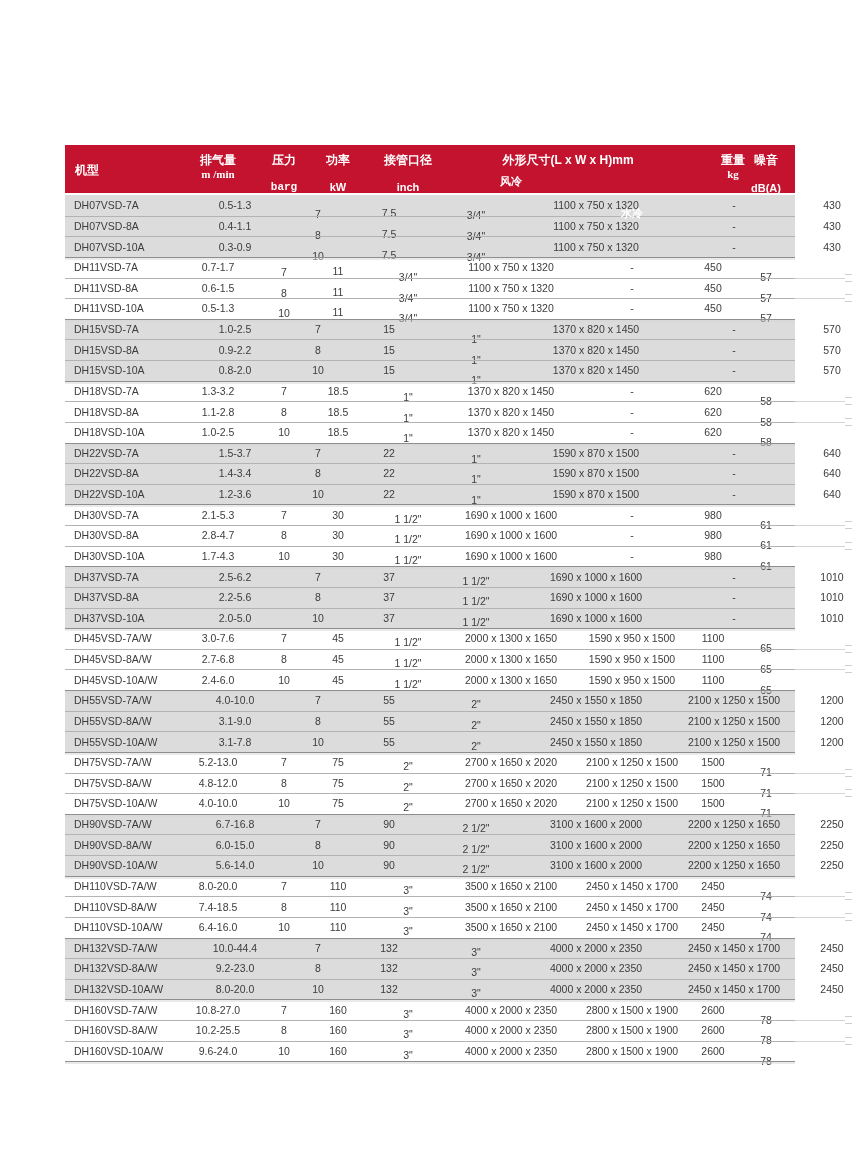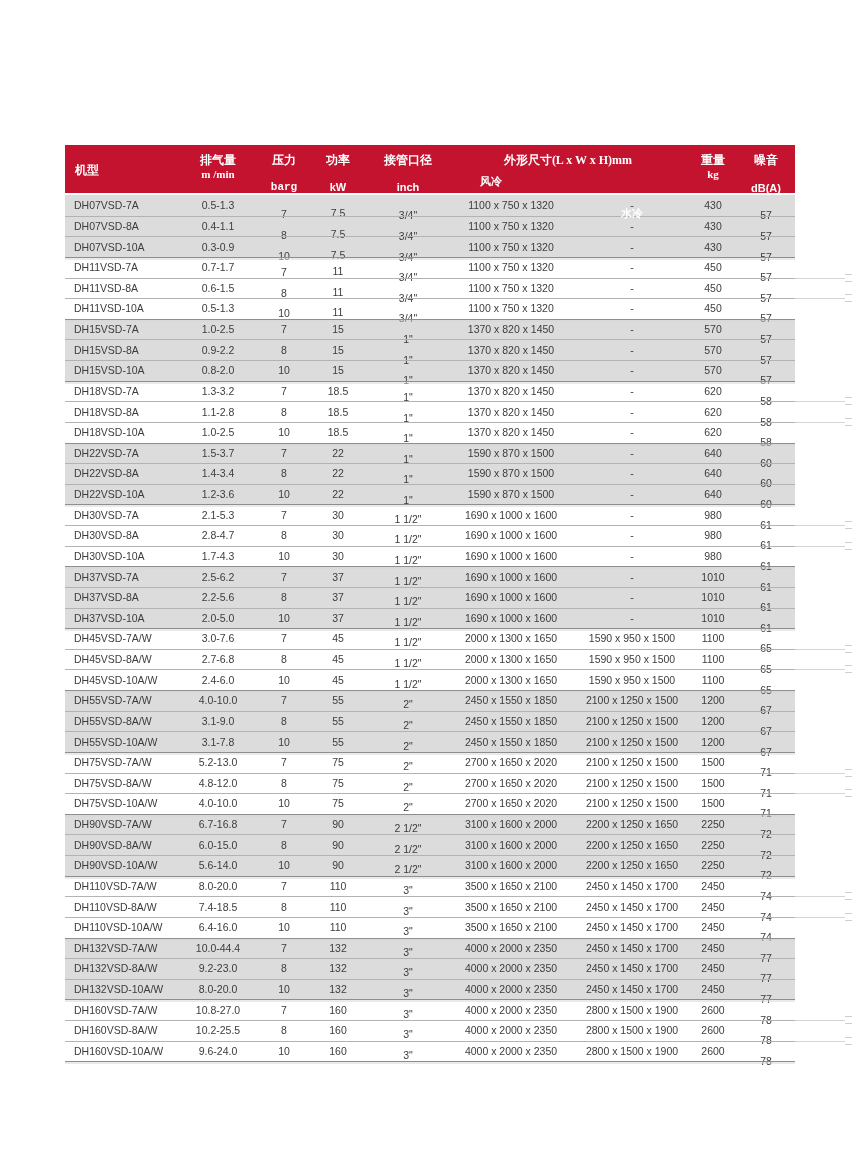--- a/index.html
+++ b/index.html
@@ -20,39 +20,39 @@
     position:relative;height:48px;background:#c3132e;color:#ffffff;
     font-weight:bold;z-index:6;
   }
   .h{position:absolute;text-align:center;font-size:12px;white-space:nowrap;}
   .h.sub{font-size:11px;}
   .hc-model {left:10px;top:17px;text-align:left;}
   .hc-disp  {left:110px;width:86px;}
   .hc-barg  {left:196px;width:46px;font-family:Liberation Mono, monospace;}
   .hc-kw    {left:242px;width:62px;}
   .hc-inch  {left:304px;width:78px;}
-  .hc-dims  {left:382px;width:242px;font-family:Liberation Serif, serif;}
-  .hc-air   {left:362px;width:128px;}
+  .hc-dims  {left:382px;width:242px;}
+  .hc-air   {left:382px;width:128px;}
   .hc-water {left:510px;width:114px;margin-top:32px;}
-  .hc-weight{left:624px;width:48px;}
+  .hc-weight{left:644px;width:48px;}
   .hc-noise {left:672px;width:58px;}
   .r1{top:7px;}
   .r2{top:23px;font-family:Liberation Serif, serif;}
   .r2b{top:29px;}
   .r3{top:36px;}  
   .r3b{top:37px;}
   
   .tbody{margin-top:2px;}
   .row{
     position:relative;display:grid;
     grid-template-columns:110px 86px 46px 62px 78px 128px 114px 48px 58px;
     height:20.64px;align-items:center;
     font-size:10.5px;color:#3c3c3c;background:#ffffff;
   }
-  .row.gray{background:#dcdcdc;}
+  .row.gray{background:#dcdcdc;gap:17px;}
   .row::after{
     content:"";position:absolute;left:0;right:0;bottom:-1px;height:1px;
     background:#b3b3b3;z-index:4;pointer-events:none;
   }
   .row.group-end::after{background:#8e8e8e;box-shadow:0 1.5px 0 #d6d6d6;}
   .c{text-align:center;position:relative;z-index:1;white-space:nowrap;}
   .c.model{text-align:left;padding-left:9px;}
   
   .ext{position:absolute;left:730px;bottom:-1px;width:50px;height:1px;background:#d4d4d4;z-index:0;}
   .mark{

